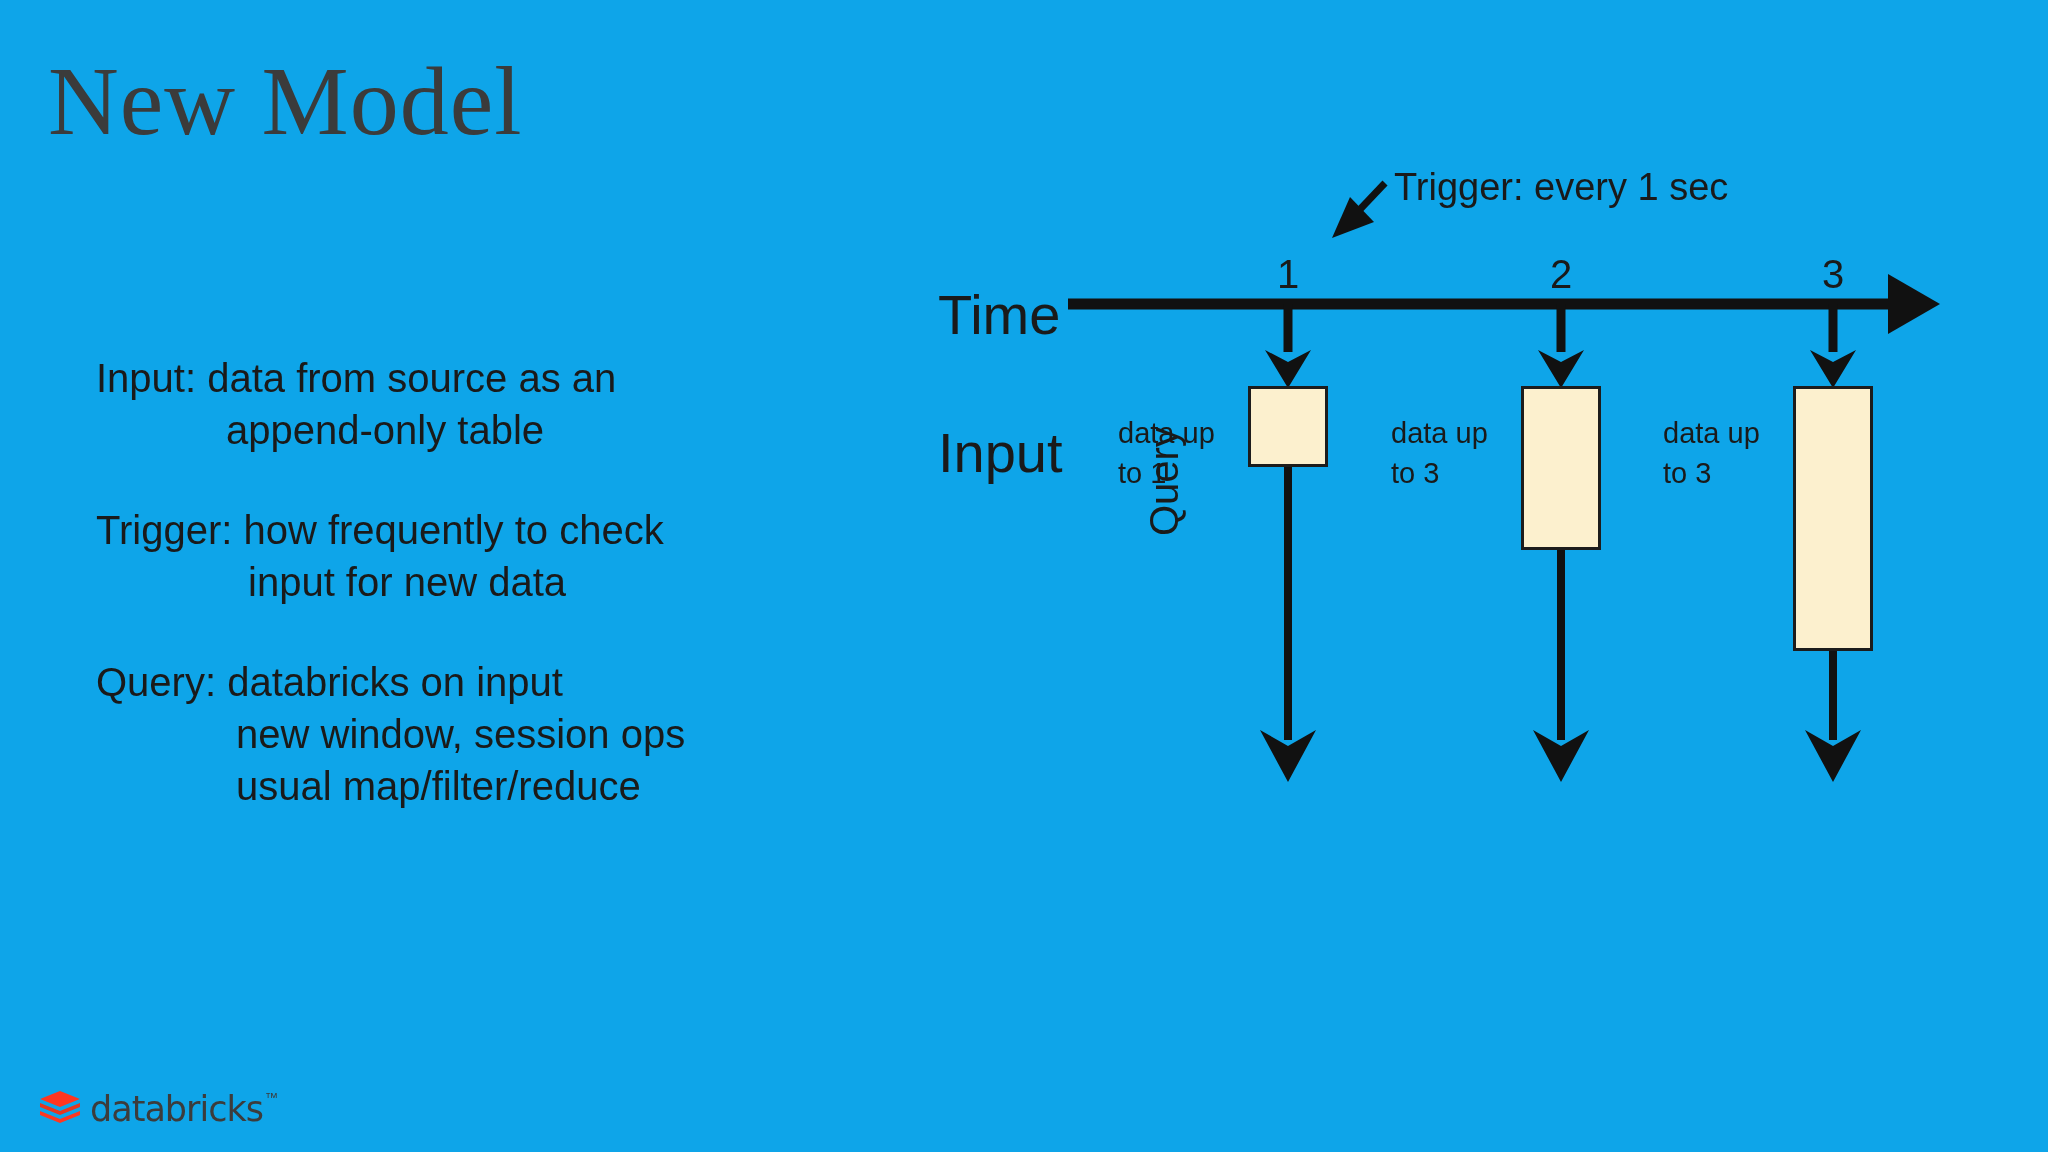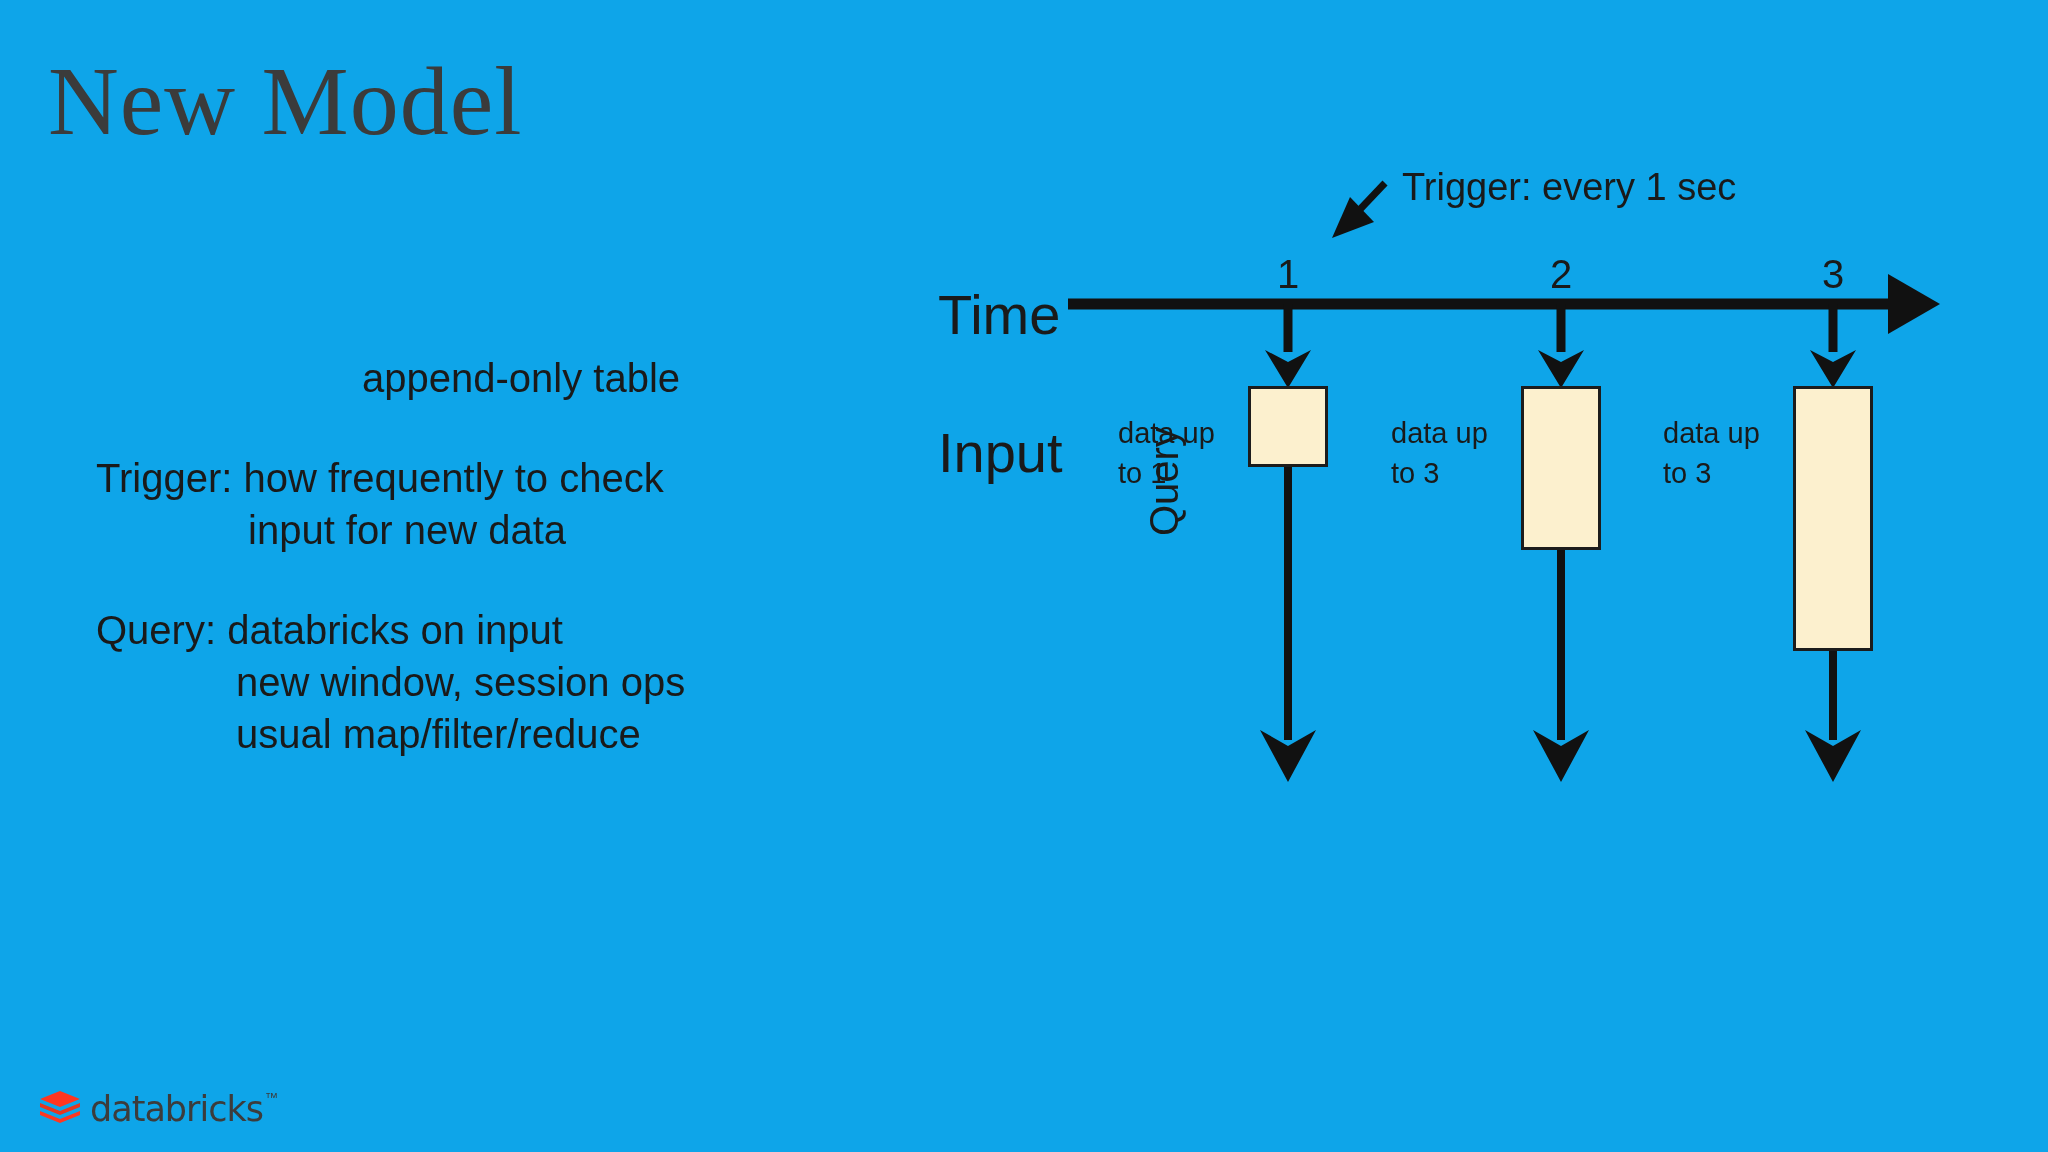--- a/index.html
+++ b/index.html
@@ -42,21 +42,21 @@
     margin-bottom: 48px;
   }
   .para:last-child { margin-bottom: 0; }
   .line {
     font-size: 40px;
     font-weight: 300;
     color: #1a1a1a;
     line-height: 1.30;
     white-space: nowrap;
   }
-  .line.indent-1 { padding-left: 130px; text-align: center; }
+  .line.indent-1 { padding-left: 130px; }
   .line.indent-2 { padding-left: 152px; }
   .line.indent-3 { padding-left: 140px; }
 
   
   #diagram {
     position: absolute;
     left: 0;
     top: 0;
     width: 2048px;
     height: 1152px;
@@ -89,21 +89,20 @@
     text-align: center;
   }
   #trigger-note {
     position: absolute;
     left: 1394px;
     top: 166px;
     font-size: 38px;
     font-weight: 300;
     color: #1a1a1a;
     white-space: nowrap;
-    margin-left: 8px;
   }
   #query-label {
     position: absolute;
     left: 1142px;
     top: 536px;
     font-size: 40px;
     font-weight: 300;
     color: #1a1a1a;
     transform: rotate(-90deg);
     transform-origin: left top;
@@ -145,20 +144,21 @@
 </head>
 <body>
 
 <div id="slide">
 
   <div id="title">New Model</div>
 
   <div id="body-text">
 
     <div class="para">
+      <div class="line">Input: data from source as an</div>
       <div class="line indent-1">append-only table</div>
     </div>
 
     <div class="para">
       <div class="line">Trigger: how frequently to check</div>
       <div class="line indent-2">input for new data</div>
     </div>
 
     <div class="para">
       <div class="line">Query: databricks on input</div>

